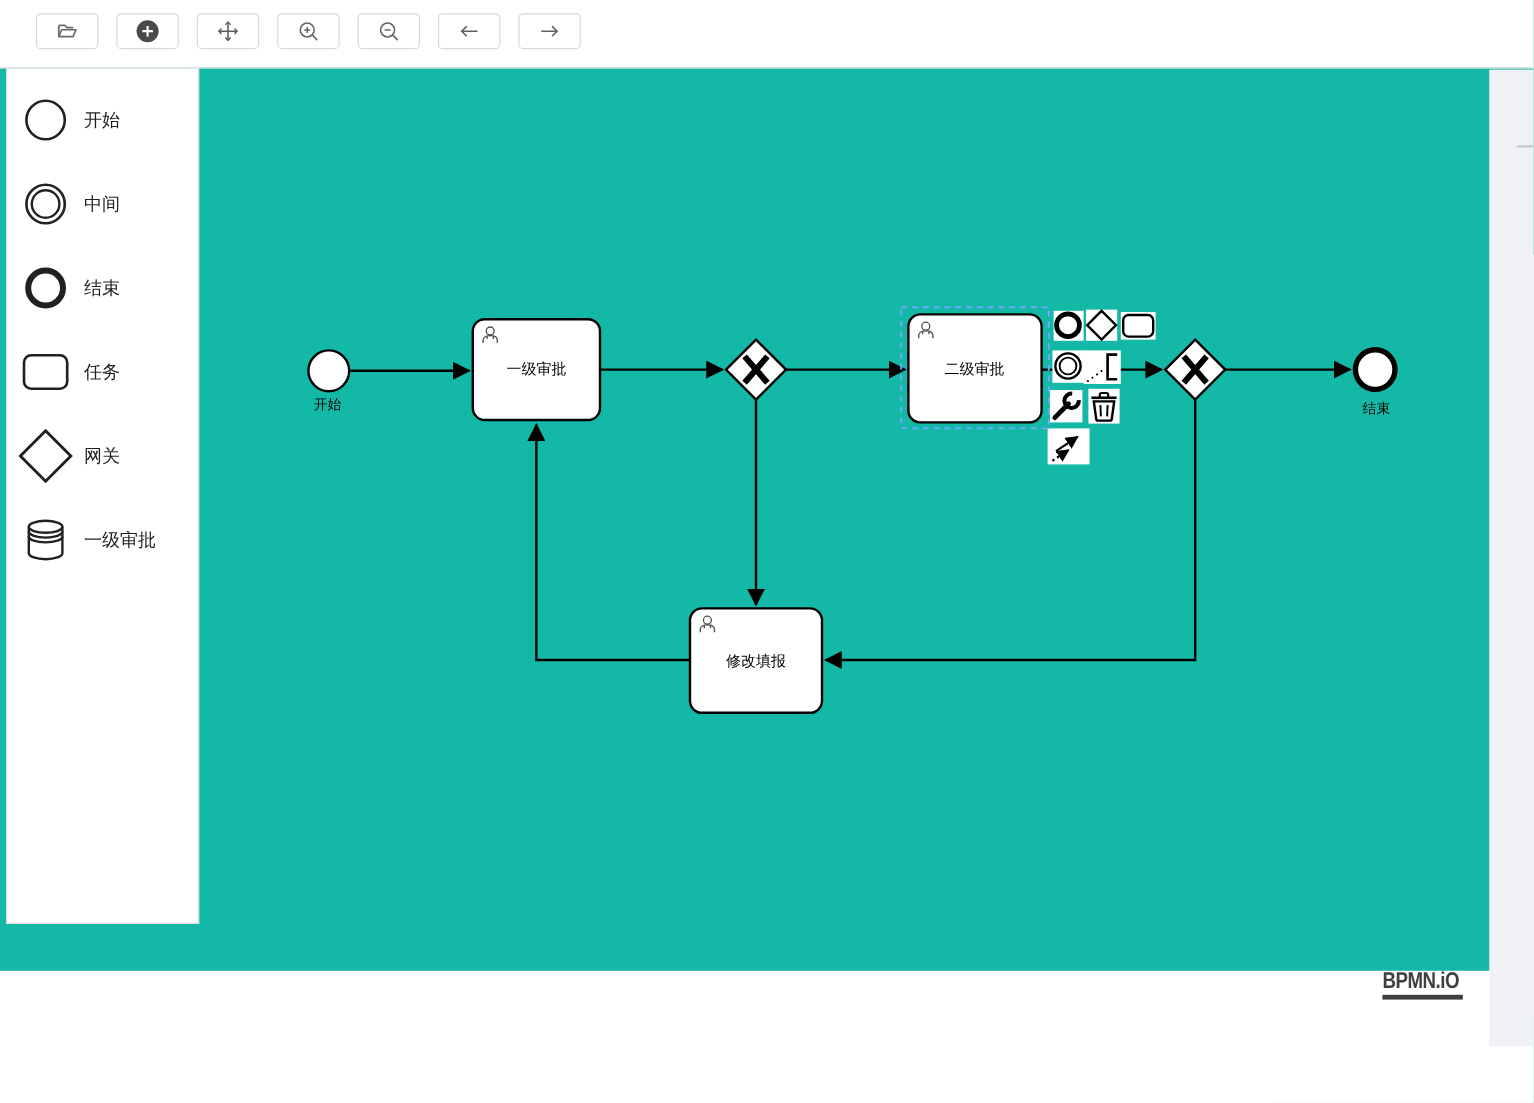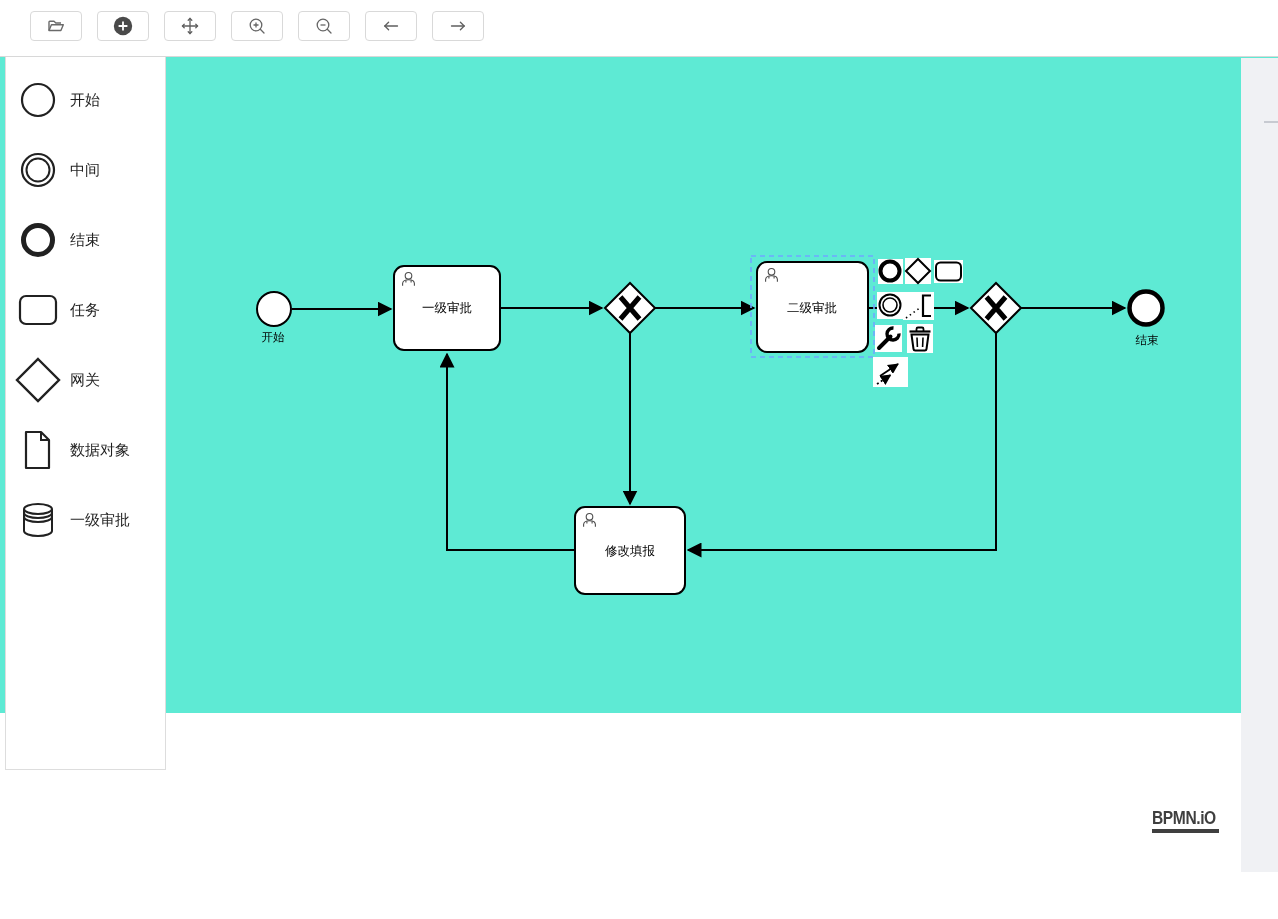--- a/index.html
+++ b/index.html
@@ -1,18 +1,18 @@
 <!DOCTYPE html>
 <html><head>
 <meta charset="utf-8">
 <style>
   * { box-sizing: border-box; margin: 0; padding: 0; }
   html,body { width:1278px; height:919px; background:#ffffff; overflow:hidden;
               font-family:"Liberation Sans", sans-serif; }
-  .page { position:relative; width:1278px; height:713px; background:#5eead4; }
+  .page { position:relative; width:1278px; height:809px; background:#14b8a6; }
 
   
   .toolbar { position:absolute; left:0; top:0; width:1278px; height:57px;
              background:#fff; border-bottom:1px solid #d8d8d8;
              display:flex; align-items:flex-start; padding:11px 0 0 30px; gap:15px; }
   .tb-btn { width:52px; height:30px; background:#fff; border:1px solid #d9d9d9;
             border-radius:4px; display:flex; align-items:center; justify-content:center;
             cursor:pointer; }
   .tb-btn svg { display:block; }
 
@@ -149,29 +149,20 @@
     <div class="pal-item">
       <span class="pal-icon">
         <svg width="46" height="46" viewBox="0 0 46 46">
             <polygon points="23,2 44,23 23,44 2,23" fill="none" stroke="#212121" stroke-width="2.4"></polygon>
           </svg>
       </span>
       <span class="pal-label">网关</span>
     </div>
 
 
-    <div class="pal-item">
-      <span class="pal-icon">
-        <svg width="40" height="40" viewBox="0 0 40 40">
-          <path d="M8,2 H23 L31,10 V38 H8 z" fill="none" stroke="#212121" stroke-width="2.2" stroke-linejoin="round"></path>
-          <path d="M23,2 V10 H31" fill="none" stroke="#212121" stroke-width="2"></path>
-        </svg>
-      </span>
-      <span class="pal-label">数据对象</span>
-    </div>
 
     <div class="pal-item">
       <span class="pal-icon">
         <svg width="40" height="40" viewBox="0 0 40 40">
           <g fill="none" stroke="#212121" stroke-width="2">
             <ellipse cx="20" cy="9" rx="14" ry="5"></ellipse>
             <path d="M6,9 V31 a14,5 0 0 0 28,0 V9"></path>
             <path d="M6,13 a14,5 0 0 0 28,0"></path>
             <path d="M6,17 a14,5 0 0 0 28,0"></path>
           </g>

